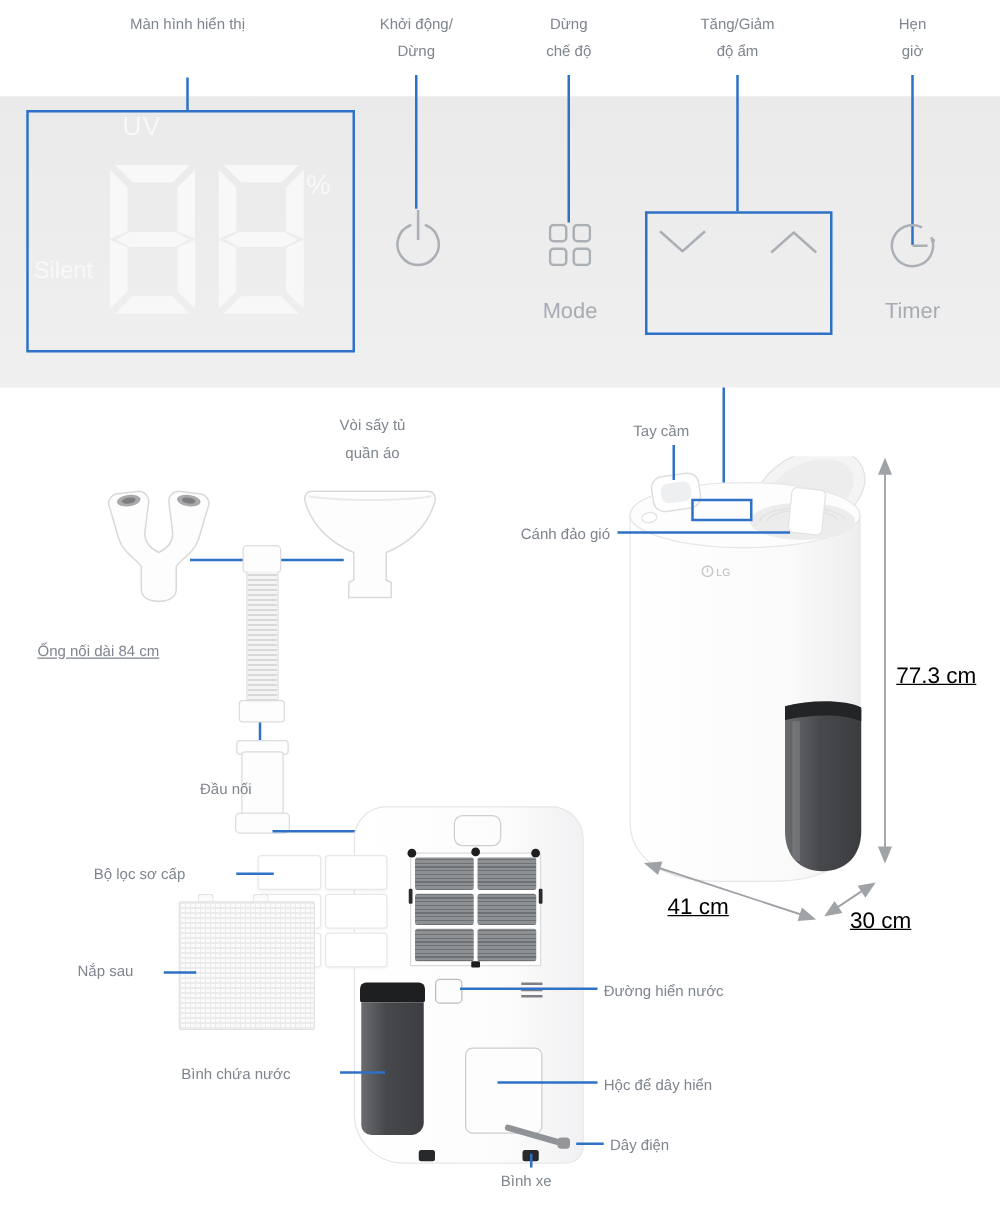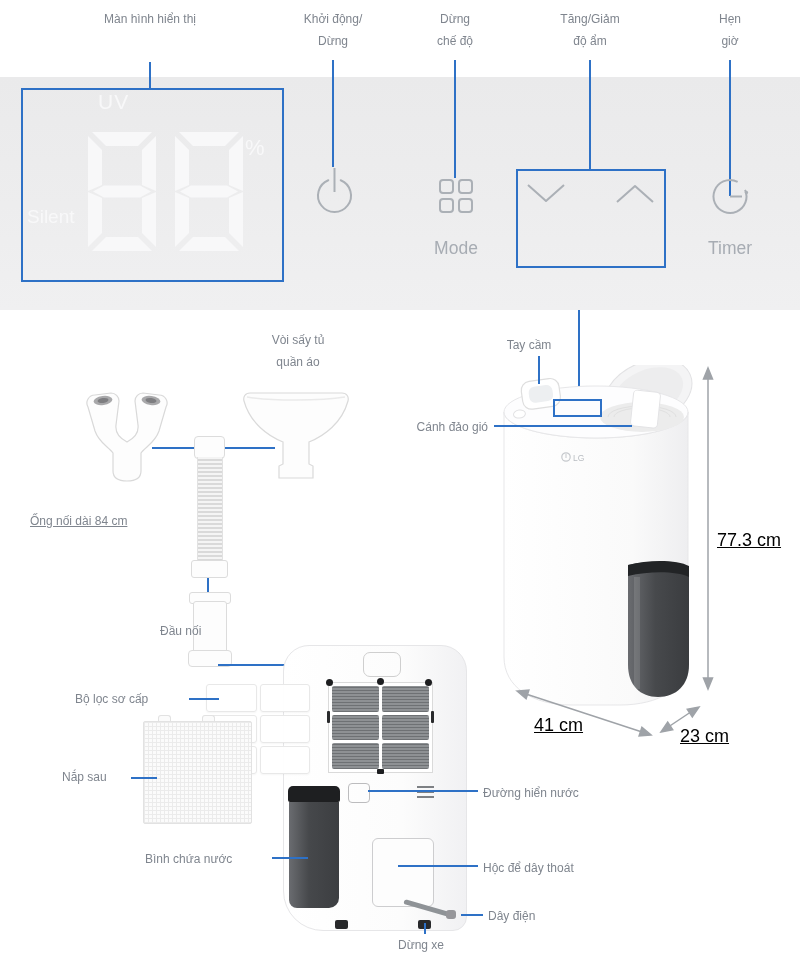--- a/index.html
+++ b/index.html
@@ -230,27 +230,27 @@
   <div class="lbl" style="left:62px;top:766px;">Nắp sau</div>
   <div class="bl-h" style="left:131px;top:777px;width:26px;"></div>
 
   <div class="lbl" style="left:145px;top:848px;">Bình chứa nước</div>
   <div class="bl-h" style="left:272px;top:857px;width:36px;"></div>
 
   <div class="bl-h" style="left:368px;top:790px;width:110px;"></div>
   <div class="lbl" style="left:483px;top:782px;">Đường hiển nước</div>
 
   <div class="bl-h" style="left:398px;top:865px;width:80px;"></div>
-  <div class="lbl" style="left:483px;top:857px;">Hộc để dây thoát</div>
+  <div class="lbl" style="left:483px;top:857px;">Hộc để dây hiển</div>
 
   <div class="bl-h" style="left:461px;top:914px;width:22px;"></div>
   <div class="lbl" style="left:488px;top:905px;">Dây điện</div>
 
   <div class="bl-v" style="left:424px;top:923px;height:11px;"></div>
-  <div class="lbl center" style="left:371px;top:934px;width:100px;">Dừng xe</div>
+  <div class="lbl center" style="left:371px;top:934px;width:100px;">Bình xe</div>
 
   <svg class="icon" style="left:500px;top:365px;" width="300" height="385" viewBox="0 0 300 385">
     <defs>
       <linearGradient id="bodyG" x1="0" y1="0" x2="1" y2="0">
         <stop offset="0" stop-color="#ffffff"></stop>
           <stop offset="0.7" stop-color="#fafafa"></stop>
         <stop offset="1" stop-color="#eeeef0"></stop>
       </linearGradient>
       <linearGradient id="tankG" x1="0" y1="0" x2="1" y2="0">
         <stop offset="0" stop-color="#6a6c70"></stop>
@@ -304,15 +304,15 @@
   </svg>
 
   <div class="bl-box" style="left:553px;top:399px;width:45px;height:14px;"></div>
   <div class="lbl center" style="left:479px;top:334px;width:100px;">Tay cầm</div>
   <div class="bl-v" style="left:538px;top:356px;height:28px;"></div>
   <div class="lbl right" style="left:328px;top:416px;width:160px;">Cánh đảo gió</div>
   <div class="bl-h" style="left:494px;top:425px;width:138px;"></div>
 
   <div class="dim" style="left:717px;top:530px;">77.3 cm</div>
   <div class="dim" style="left:534px;top:715px;">41 cm</div>
-  <div class="dim" style="left:680px;top:726px;">23 cm</div>
+  <div class="dim" style="left:680px;top:726px;">30 cm</div>
 
 </div>
 
 </body></html>

